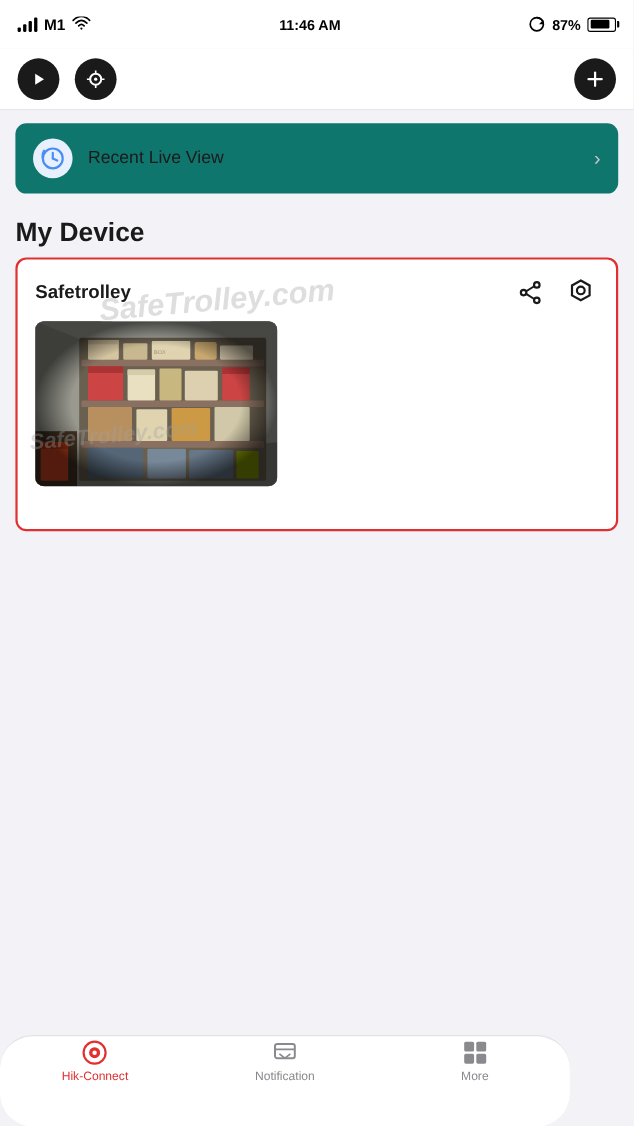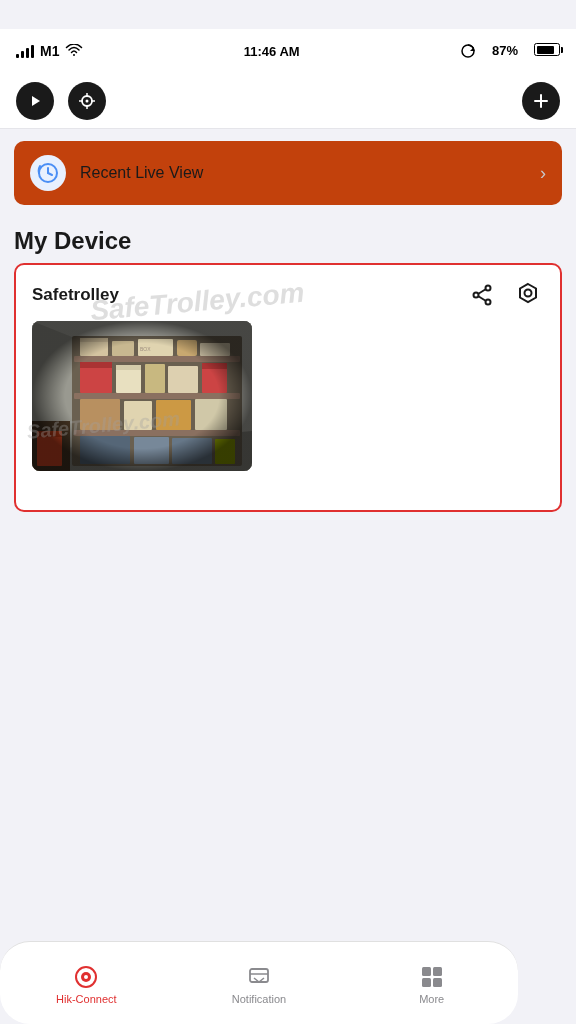--- a/index.html
+++ b/index.html
@@ -17,35 +17,34 @@
     .status-bar {
       width: 100%;
       height: 44px;
       background: #fff;
       display: flex;
       align-items: center;
       justify-content: space-between;
       padding: 0 16px;
       font-size: 14px;
       font-weight: 600;
-      margin-top: 29px;
     }
     .status-bar-left {
       display: flex;
       align-items: center;
       gap: 6px;
     }
     .status-bar-center {
       font-size: 13px;
       font-weight: 600;
     }
     .status-bar-right {
       display: flex;
-      align-items: flex-start;
-      gap: 16px;
+      align-items: center;
+      gap: 6px;
       font-size: 13px;
     }
 
     
     .signal-bars {
       display: flex;
       align-items: flex-end;
       gap: 2px;
       height: 14px;
     }
@@ -132,21 +131,21 @@
     }
 
     
     .main-content {
       padding: 0;
       background: #f2f2f7;
     }
 
     
     .recent-live-card {
-      background: #c2410c;
+      background: #0f766e;
       margin: 12px 14px;
       border-radius: 10px;
       display: flex;
       align-items: center;
       padding: 14px 16px;
       cursor: pointer;
     }
     .recent-live-icon {
       width: 36px;
       height: 36px;
@@ -244,21 +243,21 @@
     .tab-bar {
       position: fixed;
       bottom: 0;
       left: 0;
       width: 518px;
       height: 83px;
       background: #fff;
       border-top: 1px solid #e0e0e0;
       display: flex;
       align-items: flex-start;
-      padding-top: 22px;
+      padding-top: 2px;
       border-radius: 30px;
     }
     .tab-item {
       flex: 1;
       display: flex;
       flex-direction: column;
       align-items: center;
       gap: 3px;
       cursor: pointer;
     }

